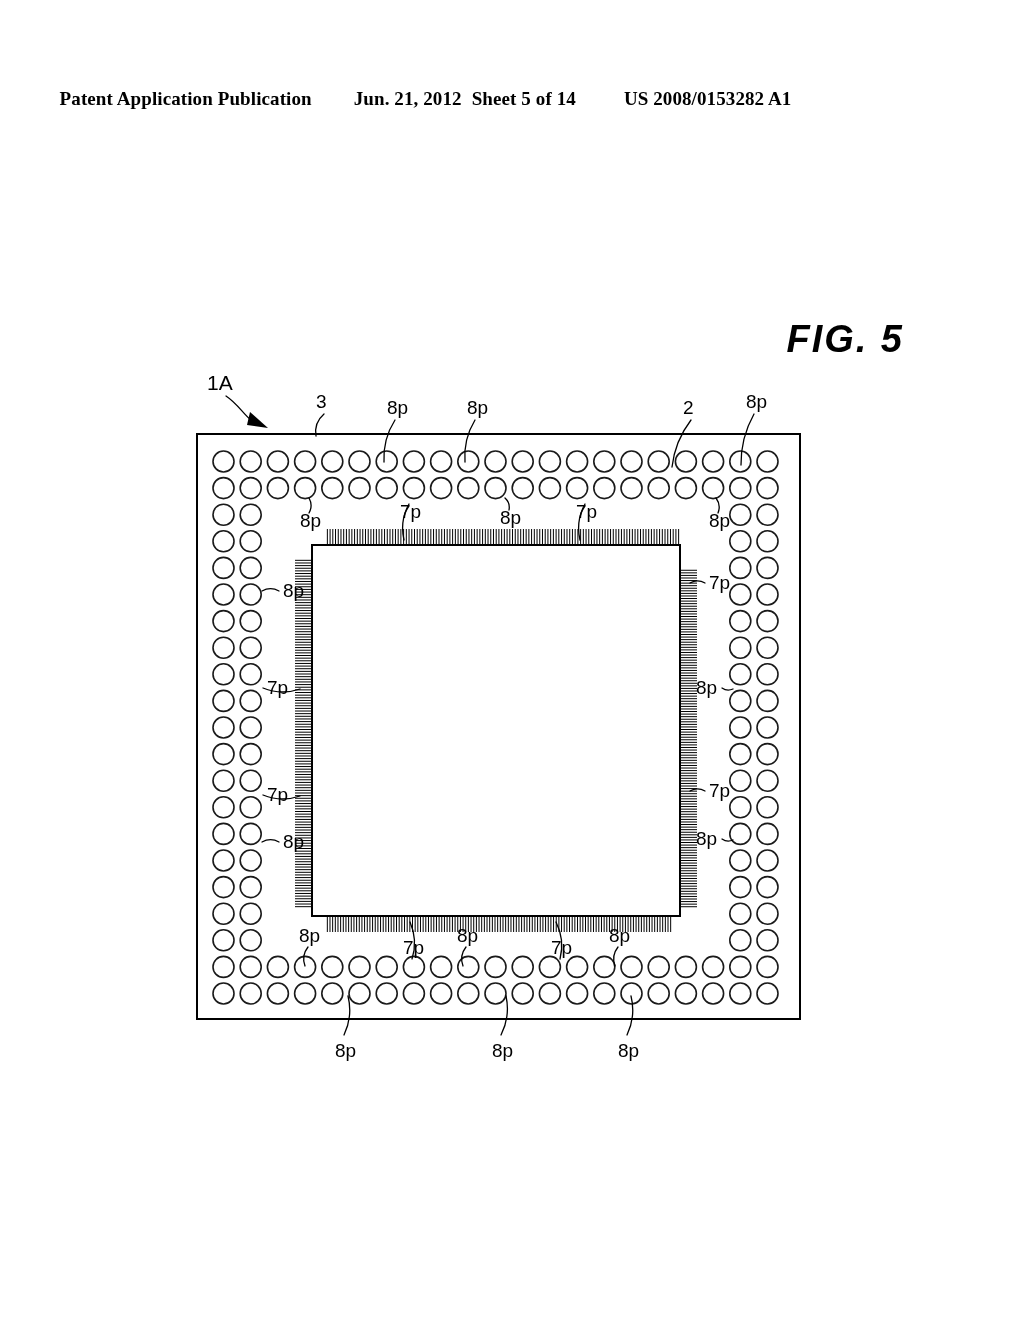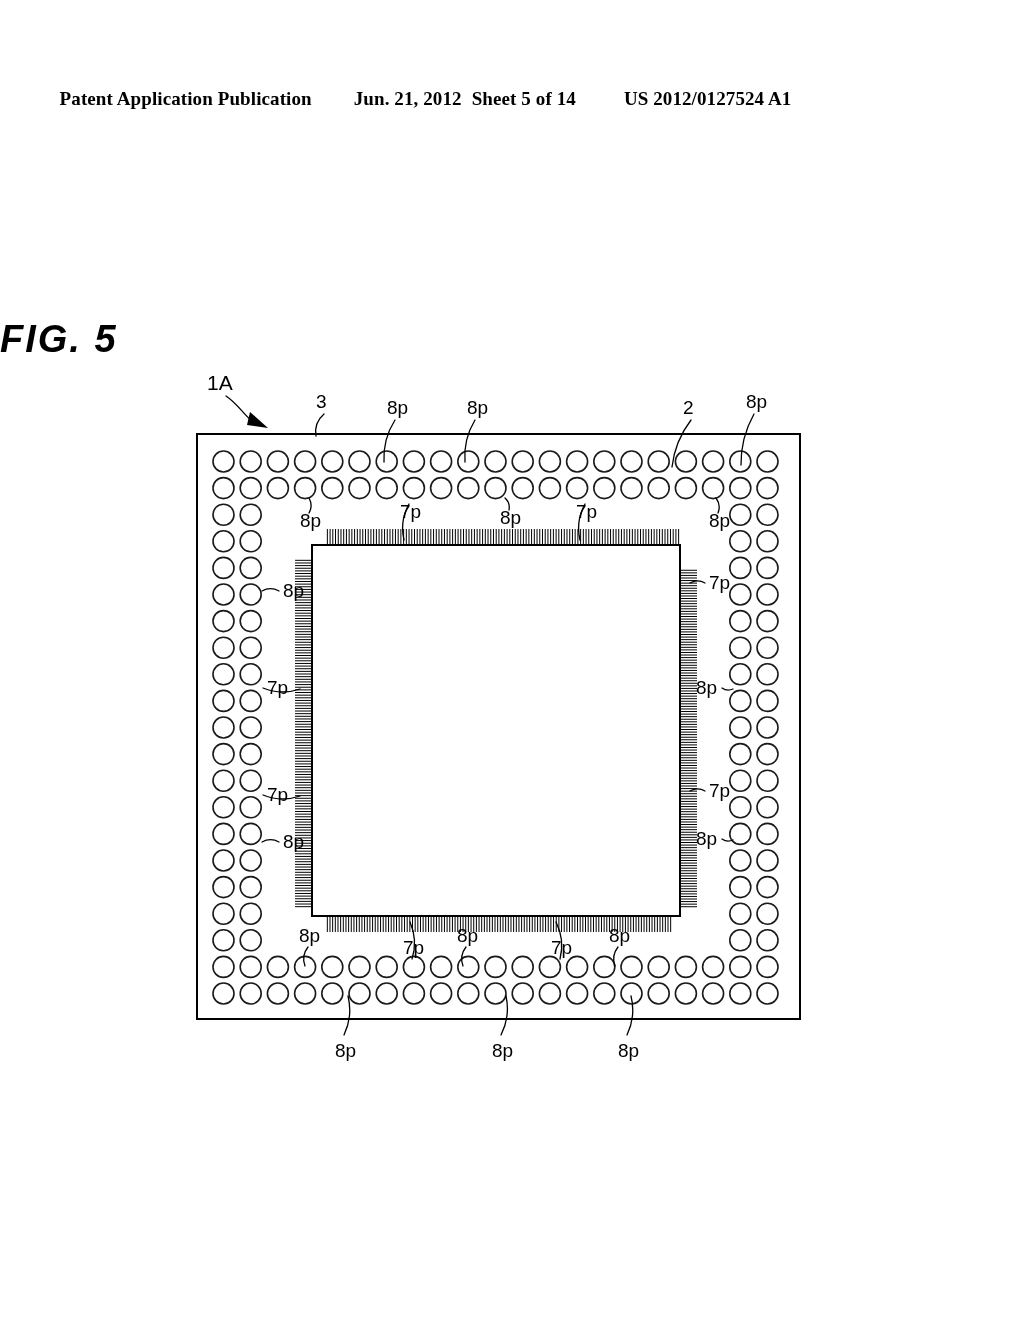--- a/index.html
+++ b/index.html
@@ -36,21 +36,21 @@
   .page-header .hdr-date     { margin-right: 10px; }
   .page-header .hdr-sheet    { margin-right: 48px; }
   .page-header .hdr-patno    { }
 
   
   .fig-title {
     position: absolute;
     top: 318px;
     left: 0;
     width: 904px;
-    text-align: left;
+    text-align: right;
     font-family: "Liberation Sans", sans-serif;
     font-style: italic;
     font-weight: bold;
     font-size: 38px;
     letter-spacing: 2px;
   }
 
   
   #drawing {
     position: absolute;
@@ -97,21 +97,21 @@
     stroke-width: 1.0;
   }
 </style>
 </head>
 <body>
 
 <div class="page-header">
   <span class="hdr-pub">Patent Application Publication</span>
   <span class="hdr-date">Jun. 21, 2012</span>
   <span class="hdr-sheet">Sheet 5 of 14</span>
-  <span class="hdr-patno">US 2012/0127524 A1</span>
+  <span class="hdr-patno">US 2008/0153282 A1</span>
 </div>
 
 <div class="fig-title">FIG.  5</div>
 
 <svg id="drawing" viewBox="0 0 1024 1320" xmlns="http://www.w3.org/2000/svg">
 
   <rect id="pkg-rect" class="pkg-outline" x="197" y="434" width="603" height="585"></rect>
 
   <g id="ball-grid">
       <circle cx="223.50" cy="461.50" r="10.5" class="ball"></circle>

